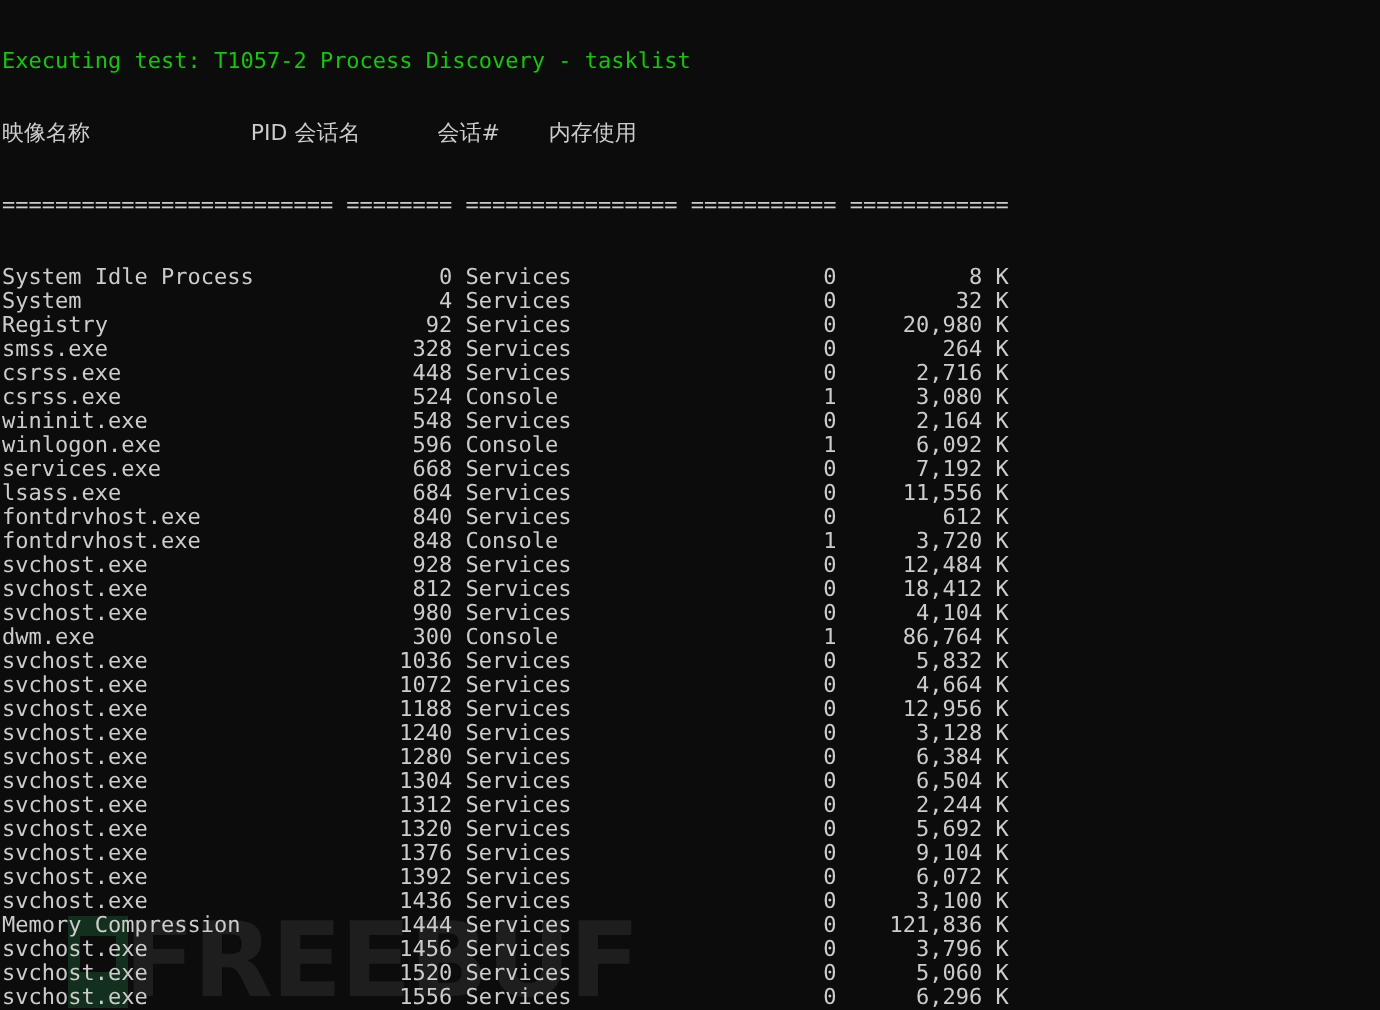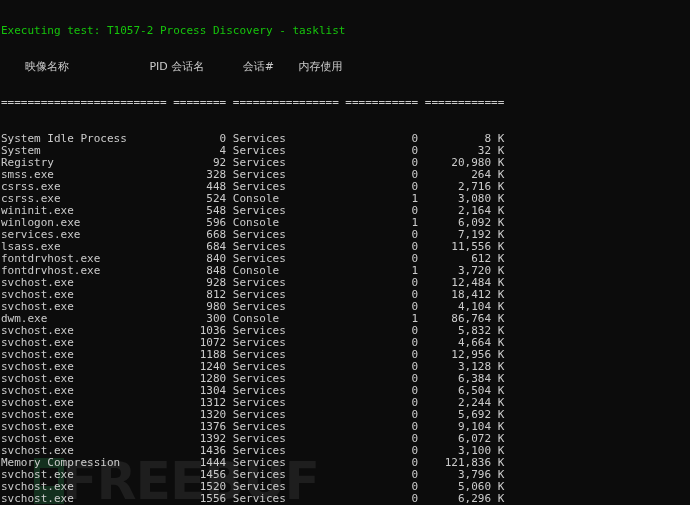--- a/index.html
+++ b/index.html
@@ -73,21 +73,20 @@
   }
   .line-title {
     color: #16c60c;
   }
   .line-header,
   .line-sep {
     color: #cccccc;
   }
   .cjk {
     font-family: "DejaVu Sans", "Liberation Sans", sans-serif;
-    padding-left: 24px;
   }
 </style>
 </head>
 <body>
 
 <div id="terminal">
 
   <div class="watermark">
     <div class="wm-leaf"></div>
     <div class="wm-text">FREEBUF</div>

